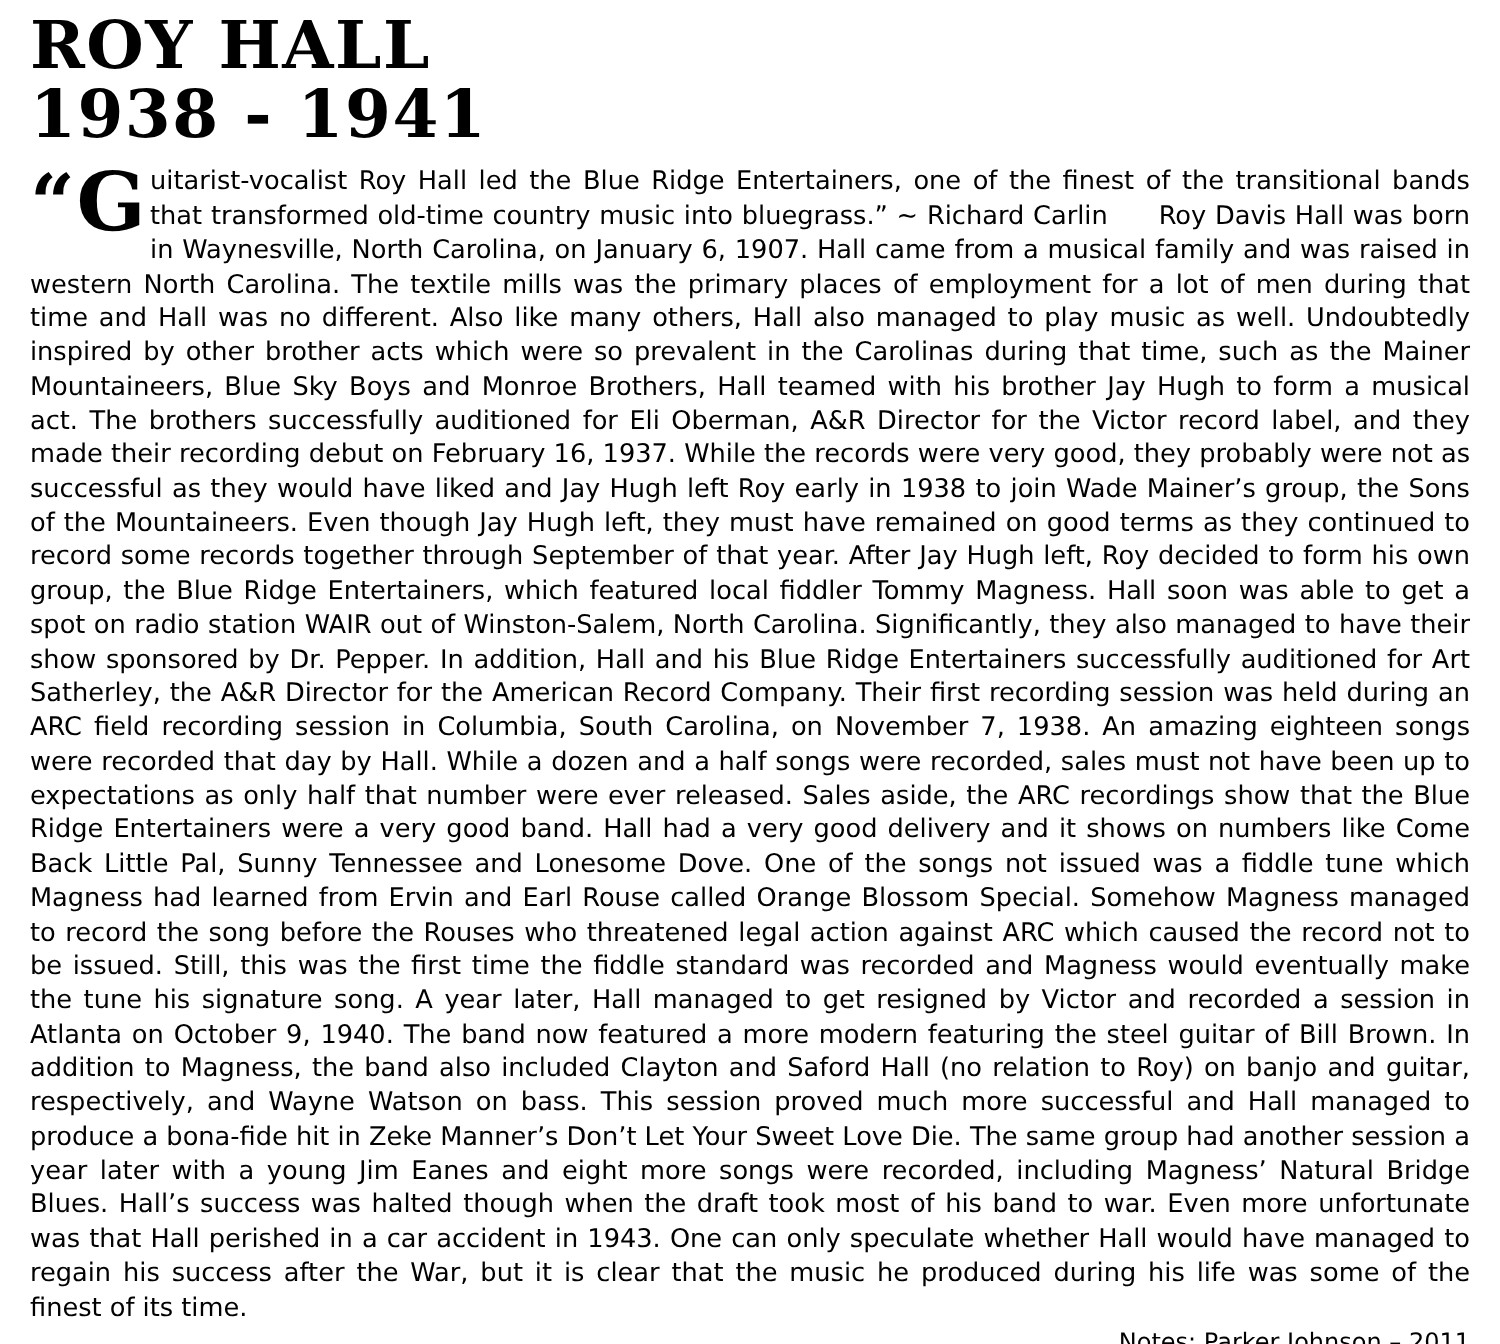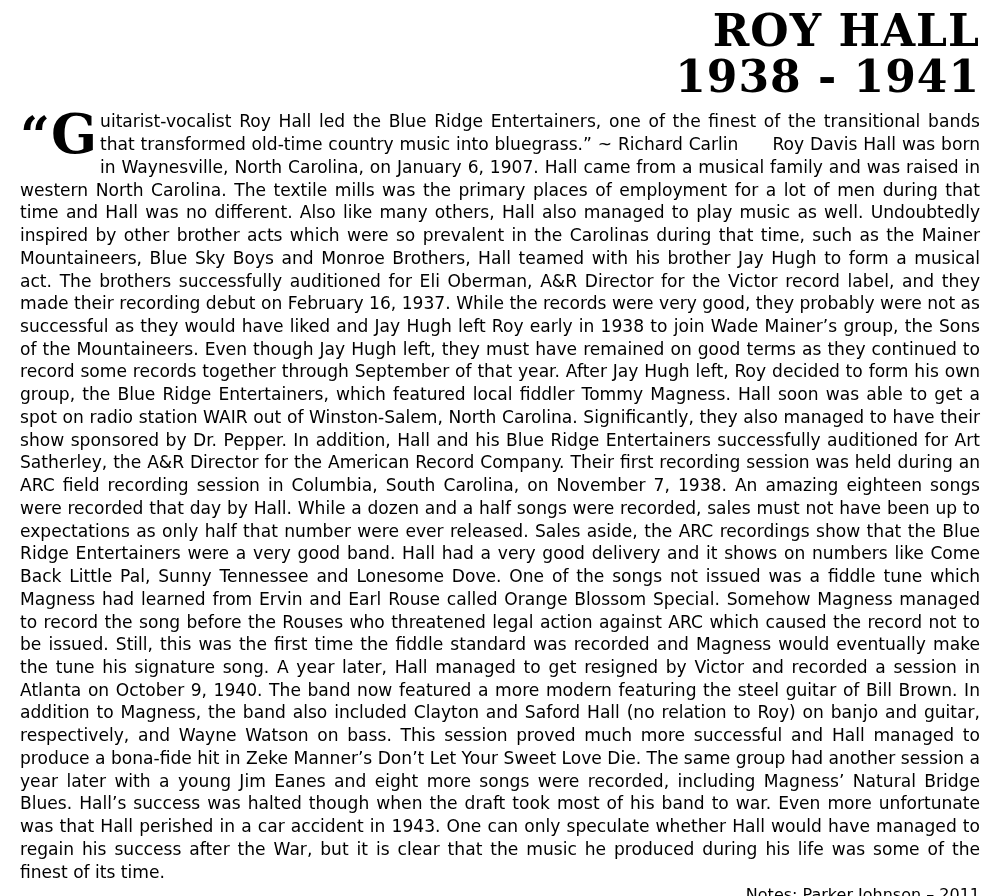--- a/index.html
+++ b/index.html
@@ -15,21 +15,21 @@
     overflow: hidden;
   }
   .page {
     width: 1000px;
     height: 896px;
     box-sizing: border-box;
     padding: 8px 20px 0 20px;
     position: relative;
   }
   .title-block {
-    text-align: right;
+    text-align: left;
     margin: 0;
   }
   .title-main {
     font-family: "DejaVu Serif", serif;
     font-weight: bold;
     font-size: 44px;
     letter-spacing: 1px;
     line-height: 1.05;
     margin: 0;
     padding: 0;

